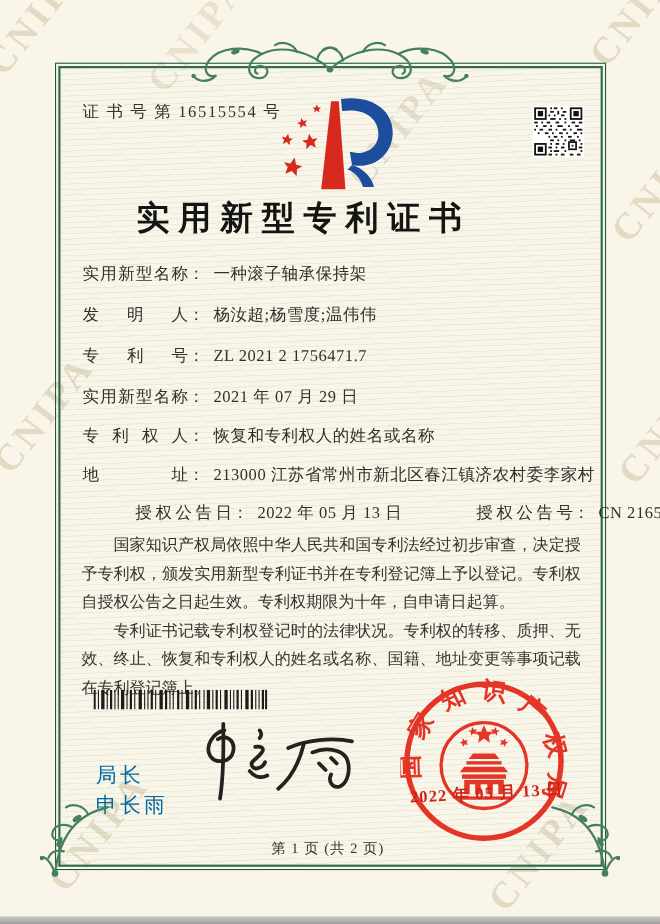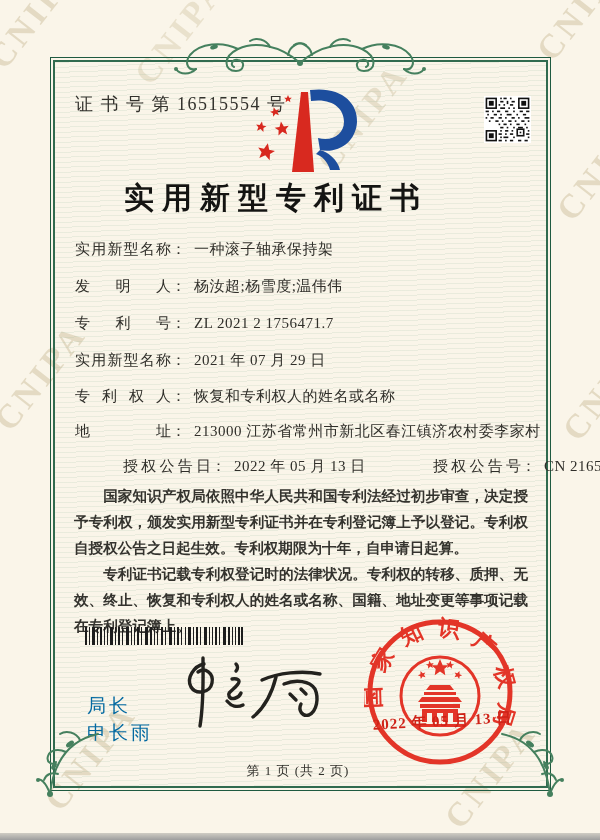--- a/index.html
+++ b/index.html
@@ -23,39 +23,39 @@
   }
   .frame-inner{
     position:absolute;inset:2px;border:2px solid #37705331;
     border:2px solid #316b4f;
     background:
       repeating-linear-gradient(178deg, rgba(130,175,145,0.14) 0px, rgba(130,175,145,0.14) 1px, rgba(255,255,255,0) 1px, rgba(255,255,255,0) 5px);
   }
   .content{position:absolute;inset:0;z-index:3;}
   .cert-no{
     position:absolute;left:75px;top:92px;
-    font-size:18px;letter-spacing:1.5px;color:#33322d;
+    font-size:15px;letter-spacing:1.5px;color:#33322d;
   }
   .logo{position:absolute;left:244px;top:86px;width:116px;height:90px;}
   .qr{position:absolute;left:484px;top:96px;width:47px;height:47px;}
   .title{
     position:absolute;left:0;top:178px;width:552px;text-align:center;
     font-size:30px;font-weight:bold;letter-spacing:8px;color:#141412;
   }
   .row{position:absolute;left:75px;font-size:15px;color:#302f2a;white-space:nowrap;}
   .flabel{display:inline-block;width:96px;text-align:justify;text-align-last:justify;vertical-align:bottom;}
   .flabel-r{display:inline-block;width:88px;text-align:justify;text-align-last:justify;vertical-align:bottom;margin-left:48px;}
   .colon{margin-right:8px;}
   .fvalue{letter-spacing:0.5px;}
   .row2{position:absolute;left:310px;top:0;}
   .paras{
     position:absolute;left:74px;top:483px;width:454px;
     font-size:14.6px;line-height:26px;text-align:justify;color:#34332e;
   }
-  .paras p{margin:0;text-indent:2em;font-weight:bold;}
+  .paras p{margin:0;text-indent:2em;}
   .barcode{position:absolute;left:85px;top:627px;width:158px;height:18px;}
   .signoff{position:absolute;left:87px;top:692px;font-size:19px;color:#0369a1;letter-spacing:3px;line-height:27px;}
   .signature{position:absolute;left:170px;top:646px;width:175px;height:88px;}
   .seal{position:absolute;left:364px;top:616px;width:152px;height:152px;opacity:0.93;}
   .seal-date{
     position:absolute;left:360px;top:712px;width:165px;text-align:center;
     font-size:15px;font-weight:bold;color:#cf2318;letter-spacing:1px;
     transform:rotate(-3deg);
   }
   .page-no{

